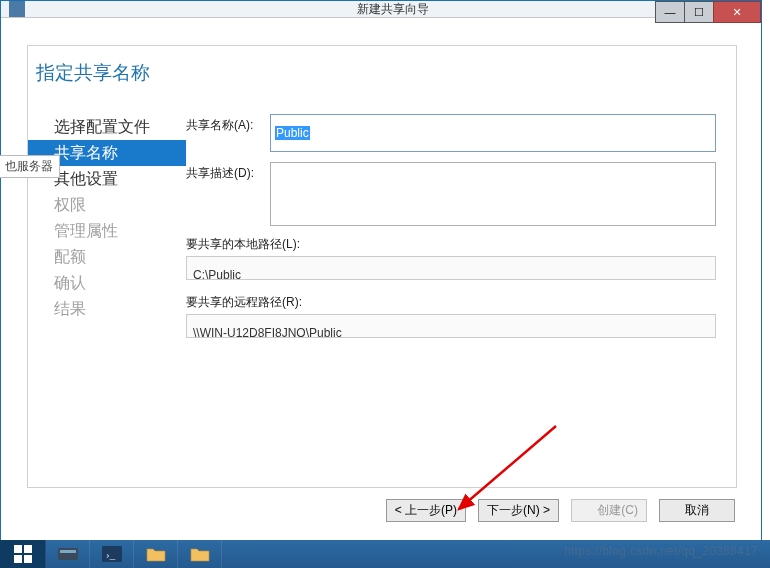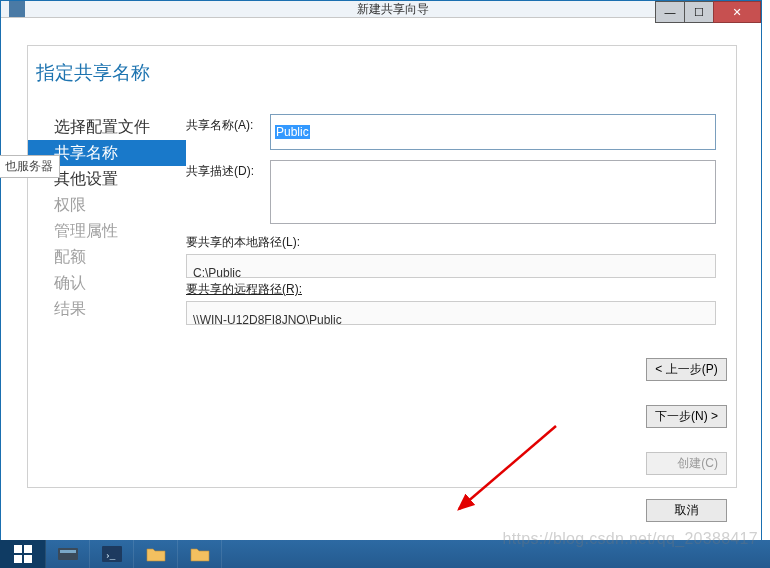--- a/index.html
+++ b/index.html
@@ -101,24 +101,24 @@
     .sidebar-item.disabled { color: #a0a0a0; }
     .form-area {
       flex: 1;
       padding-right: 20px;
     }
     .form-row { display: flex; margin-bottom: 10px; }
     .form-label { width: 84px; padding-top: 3px; color: #222; }
     .form-input {
       flex: 1;
       border: 1px solid #7a9ebd;
-      padding: 0 4px;
+      padding: 18px 4px;
       font-size: 12px;
       font-family: inherit;
-      height: 36px;
+      height: 19px;
     }
     .form-input.selected {
       background: #fff;
       color: #000;
     }
     .form-input.selected::selection { background: #3399ff; color: #fff; }
     .form-textarea {
       flex: 1;
       border: 1px solid #abadb3;
       height: 64px;
@@ -142,24 +142,23 @@
       background: #fff;
       border: 1px solid #bbb;
       padding: 2px 6px;
       font-size: 12px;
       color: #444;
       z-index: 10;
     }
     .button-row {
       position: absolute;
       bottom: 22px;
-      right: 34px;
-      display: flex;
-      gap: 24px;
-      flex-direction: column;
+      right: 26px;
+      display: flex;
+      gap: 12px;
     }
     .wiz-btn {
       min-width: 76px;
       height: 23px;
       border: 1px solid #989898;
       background: #eaeaea;
       font-size: 12px;
       font-family: inherit;
       padding: 0 8px;
       cursor: pointer;
@@ -189,23 +188,23 @@
       display: flex;
       align-items: center;
       justify-content: center;
       border-right: 1px solid rgba(255,255,255,0.1);
     }
     .task-btn.start { background: #0f3b63; width: 46px; }
     .task-btn svg { }
     .watermark {
       position: absolute;
       right: 12px;
-      bottom: 20px;
+      bottom: 10px;
       color: rgba(120,120,120,0.35);
-      font-size: 16px;
+      font-size: 12px;
       letter-spacing: 0.3px;
     }
     .sel-highlight {
       background: #3399ff;
       color: #fff;
       padding: 0 1px;
     }
   </style>
 </head>
 <body>
@@ -245,21 +244,21 @@
         </div>
 
         <div class="form-row" style="align-items:flex-start;">
           <div class="form-label"><span>共享描述(D):</span></div>
           <textarea class="form-textarea" style=""></textarea>
         </div>
 
         <div class="path-label">要共享的本地路径(L):</div>
         <div class="path-box">C:\Public</div>
 
-        <div class="path-label" style="margin-top:3px;text-decoration:underline;">要共享的远程路径(R):</div>
+        <div class="path-label" style="margin-top:14px;">要共享的远程路径(R):</div>
         <div class="path-box">\\WIN-U12D8FI8JNO\Public</div>
       </div>
     </div>
   </div>
 
   <div class="button-row">
     <button class="wiz-btn">&lt; 上一步(P)</button>
     <button class="wiz-btn">下一步(N) &gt;</button>
     <button class="wiz-btn disabled">创建(C)</button>
     <button class="wiz-btn">取消</button>

